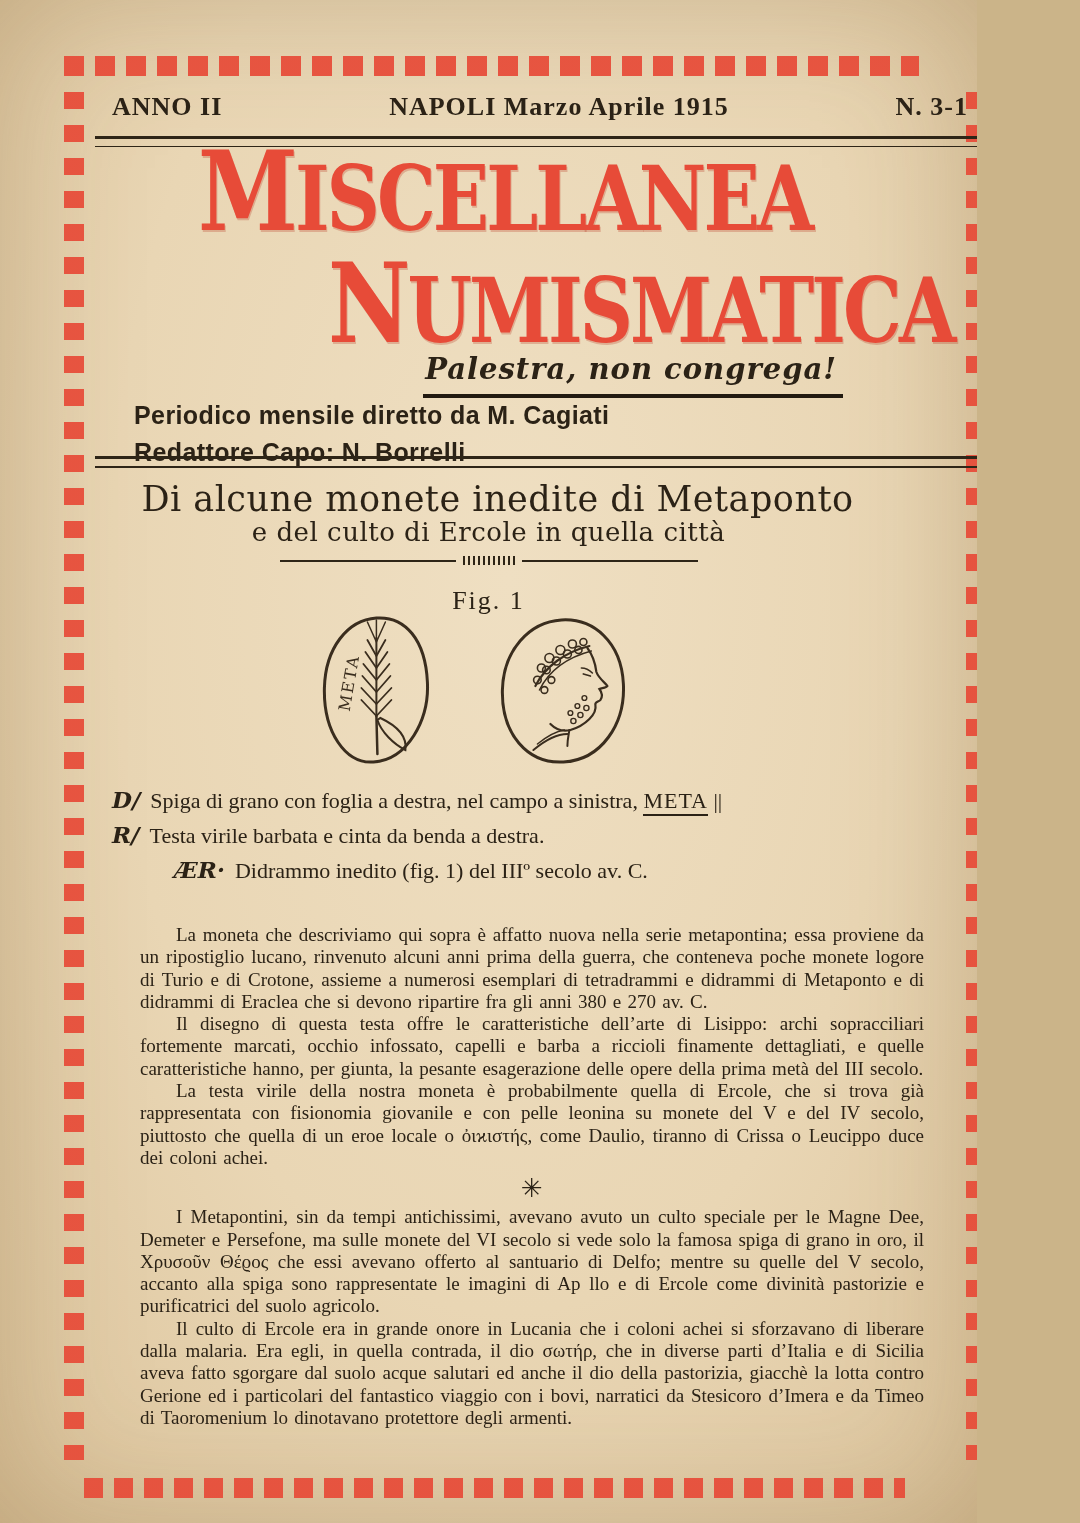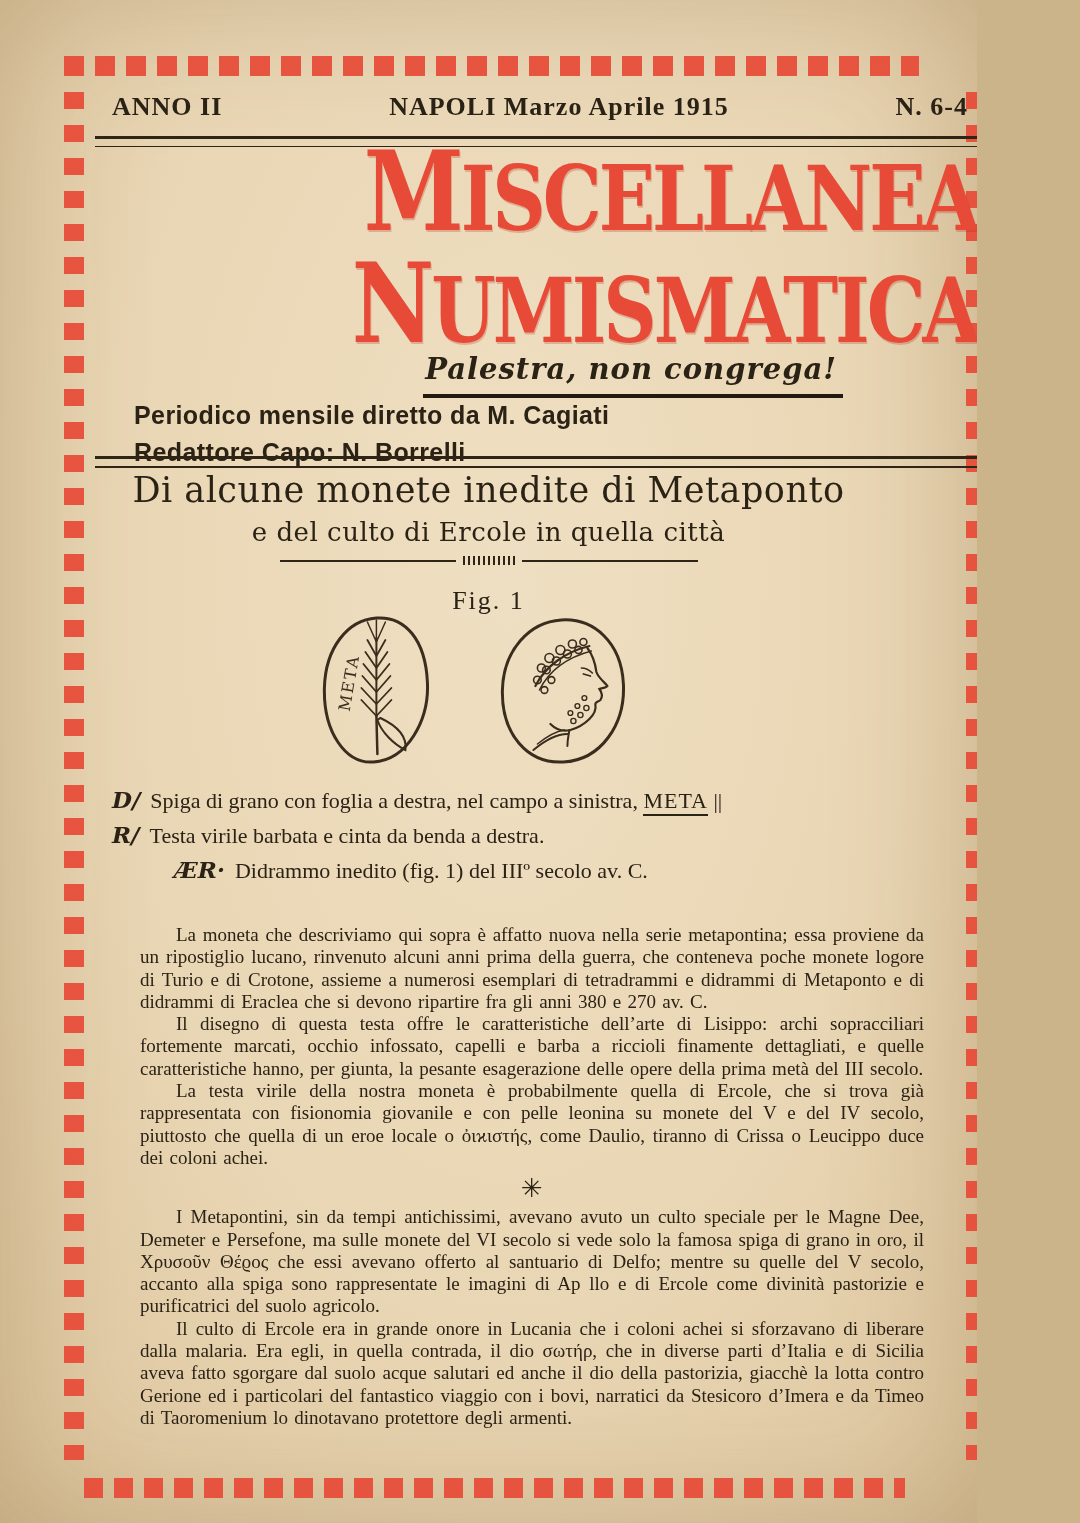--- a/index.html
+++ b/index.html
@@ -35,41 +35,41 @@
     font-weight:bold;font-size:26px;letter-spacing:1px;
   }
   .rule-double{
     position:absolute;left:95px;width:890px;height:7px;
     border-top:3px solid var(--rule);border-bottom:1px solid var(--rule);
   }
   .rule-header{top:136px;}
   .rule-mid{top:456px;border-bottom-width:2px;}
 
   .masthead{position:absolute;top:140px;left:0;width:100%;margin:0;
-    color:var(--red);font-family:"DejaVu Serif", serif;font-weight:bold;text-align:right;}
+    color:var(--red);font-family:"DejaVu Serif", serif;font-weight:bold;}
   .masthead-line{display:block;font-size:74px;letter-spacing:-3px;
     transform:scaleY(1.22);transform-origin:left top;line-height:84px;
     text-shadow:1px 1px 0 rgba(180,40,20,0.25);}
   .masthead-line::first-letter{font-size:1.22em;}
   .m1{margin-left:198px;}
   .m2{margin-left:328px;margin-top:22px;}
 
   .tagline{
     position:absolute;top:352px;right:134px;
     font-family:"DejaVu Serif", serif;font-style:italic;font-weight:bold;
     font-size:29px;letter-spacing:1px;
     border-bottom:4px solid #221a10;padding:0 6px 8px 2px;
   }
   .editorial{
     position:absolute;top:397px;left:134px;
     font-family:"Liberation Sans", sans-serif;font-weight:bold;
     font-size:25px;line-height:37px;letter-spacing:0.4px;
   }
   .article-title{
-    position:absolute;top:470px;left:0;width:100%;margin:0;text-align:center;
+    position:absolute;top:470px;left:0;width:100%;margin:9px;text-align:center;
     font-family:"DejaVu Serif", serif;font-weight:normal;font-size:35px;letter-spacing:0.5px;
   }
   .article-subtitle{
     position:absolute;top:517px;left:0;width:100%;margin:0;text-align:center;
     font-family:"DejaVu Serif", serif;font-weight:normal;font-size:26px;letter-spacing:0.5px;
   }
   .ornament{position:absolute;top:556px;left:0;width:100%;
     display:flex;justify-content:center;align-items:center;gap:7px;}
   .orn-line{width:176px;height:2px;background:var(--rule);}
   .orn-hatch{width:52px;height:9px;
@@ -102,21 +102,21 @@
 <div class="page">
 
   <div class="b-strip b-top"></div>
   <div class="b-strip b-bottom"></div>
   <div class="b-strip b-left"></div>
   <div class="b-strip b-right"></div>
 
   <header class="header">
     <span>ANNO II</span>
     <span>NAPOLI Marzo Aprile 1915</span>
-    <span>N. 6-4</span>
+    <span>N. 3-1</span>
   </header>
   <div class="rule-double rule-header"></div>
 
   <h1 class="masthead">
     <span class="masthead-line m1">MISCELLANEA</span>
     <span class="masthead-line m2">NUMISMATICA</span>
   </h1>
 
   <div class="tagline">Palestra, non congrega!</div>
 

